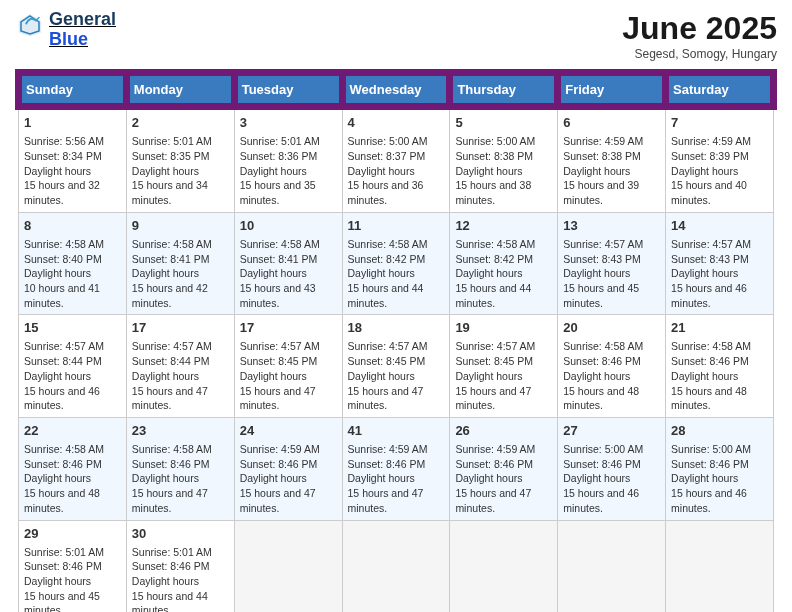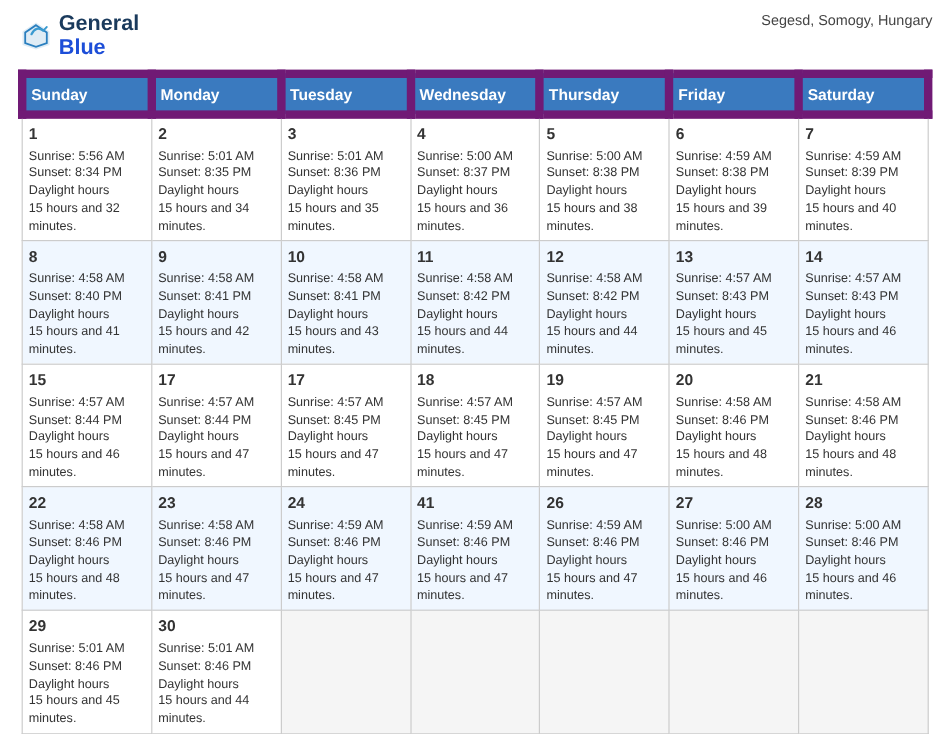--- a/index.html
+++ b/index.html
@@ -11,22 +11,22 @@
       padding: 10px 15px;
     }
     .header-area {
       display: flex;
       justify-content: space-between;
       align-items: flex-start;
       margin-bottom: 8px;
     }
     .logo {
       display: flex;
-      align-items: center;
       gap: 4px;
+      text-decoration: underline;
     }
     .logo-text {
       font-size: 18px;
       font-weight: bold;
       color: #1a3a5c;
       line-height: 1.1;
     }
     .logo-text span {
       color: #1d4ed8;
     }
@@ -96,20 +96,21 @@
       <polygon points="20,5 35,15 35,30 20,35 5,30 5,15" fill="#2a7fbf" opacity="0.15"></polygon>
       <polygon points="20,8 32,16 32,28 20,32 8,28 8,16" fill="none" stroke="#2a7fbf" stroke-width="2"></polygon>
       <path d="M15,18 Q20,8 28,14" fill="none" stroke="#3a9ad0" stroke-width="2.5" stroke-linecap="round"></path>
       <path d="M28,14 L32,10" fill="none" stroke="#3a9ad0" stroke-width="2" stroke-linecap="round"></path>
     </svg>
     <div>
       <div class="logo-text">General<br><span>Blue</span></div>
     </div>
   </div>
   <div class="title-area">
+    <div class="month-title">June 2025</div>
     <div class="location-title">Segesd, Somogy, Hungary</div>
   </div>
 </div>
 
 <table>
   <thead>
     <tr id="weekday-header">
         <th>Sunday</th>
         <th>Monday</th>
         <th>Tuesday</th>
@@ -123,21 +124,21 @@
       <tr>
         <td><span class="day-num">1</span><span>Sunrise: 5:56 AM</span><br><span>Sunset: 8:34 PM</span><br><span>Daylight hours</span><br><span>15 hours and 32 minutes.</span></td>
         <td><span class="day-num">2</span><span>Sunrise: 5:01 AM</span><br><span>Sunset: 8:35 PM</span><br><span>Daylight hours</span><br><span>15 hours and 34 minutes.</span></td>
         <td><span class="day-num">3</span><span>Sunrise: 5:01 AM</span><br><span>Sunset: 8:36 PM</span><br><span>Daylight hours</span><br><span>15 hours and 35 minutes.</span></td>
         <td><span class="day-num">4</span><span>Sunrise: 5:00 AM</span><br><span>Sunset: 8:37 PM</span><br><span>Daylight hours</span><br><span>15 hours and 36 minutes.</span></td>
         <td><span class="day-num">5</span><span>Sunrise: 5:00 AM</span><br><span>Sunset: 8:38 PM</span><br><span>Daylight hours</span><br><span>15 hours and 38 minutes.</span></td>
         <td><span class="day-num">6</span><span>Sunrise: 4:59 AM</span><br><span>Sunset: 8:38 PM</span><br><span>Daylight hours</span><br><span>15 hours and 39 minutes.</span></td>
         <td><span class="day-num">7</span><span>Sunrise: 4:59 AM</span><br><span>Sunset: 8:39 PM</span><br><span>Daylight hours</span><br><span>15 hours and 40 minutes.</span></td>
       </tr>
       <tr>
-        <td><span class="day-num">8</span><span>Sunrise: 4:58 AM</span><br><span>Sunset: 8:40 PM</span><br><span>Daylight hours</span><br><span>15 hours and 41 minutes.</span></td>
+        <td><span class="day-num">8</span><span>Sunrise: 4:58 AM</span><br><span>Sunset: 8:40 PM</span><br><span>Daylight hours</span><br><span>10 hours and 41 minutes.</span></td>
         <td><span class="day-num">9</span><span>Sunrise: 4:58 AM</span><br><span>Sunset: 8:41 PM</span><br><span>Daylight hours</span><br><span>15 hours and 42 minutes.</span></td>
         <td><span class="day-num">10</span><span>Sunrise: 4:58 AM</span><br><span>Sunset: 8:41 PM</span><br><span>Daylight hours</span><br><span>15 hours and 43 minutes.</span></td>
         <td><span class="day-num">11</span><span>Sunrise: 4:58 AM</span><br><span>Sunset: 8:42 PM</span><br><span>Daylight hours</span><br><span>15 hours and 44 minutes.</span></td>
         <td><span class="day-num">12</span><span>Sunrise: 4:58 AM</span><br><span>Sunset: 8:42 PM</span><br><span>Daylight hours</span><br><span>15 hours and 44 minutes.</span></td>
         <td><span class="day-num">13</span><span>Sunrise: 4:57 AM</span><br><span>Sunset: 8:43 PM</span><br><span>Daylight hours</span><br><span>15 hours and 45 minutes.</span></td>
         <td><span class="day-num">14</span><span>Sunrise: 4:57 AM</span><br><span>Sunset: 8:43 PM</span><br><span>Daylight hours</span><br><span>15 hours and 46 minutes.</span></td>
       </tr>
       <tr>
         <td><span class="day-num">15</span><span>Sunrise: 4:57 AM</span><br><span>Sunset: 8:44 PM</span><br><span>Daylight hours</span><br><span>15 hours and 46 minutes.</span></td>
         <td><span class="day-num">17</span><span>Sunrise: 4:57 AM</span><br><span>Sunset: 8:44 PM</span><br><span>Daylight hours</span><br><span>15 hours and 47 minutes.</span></td>

